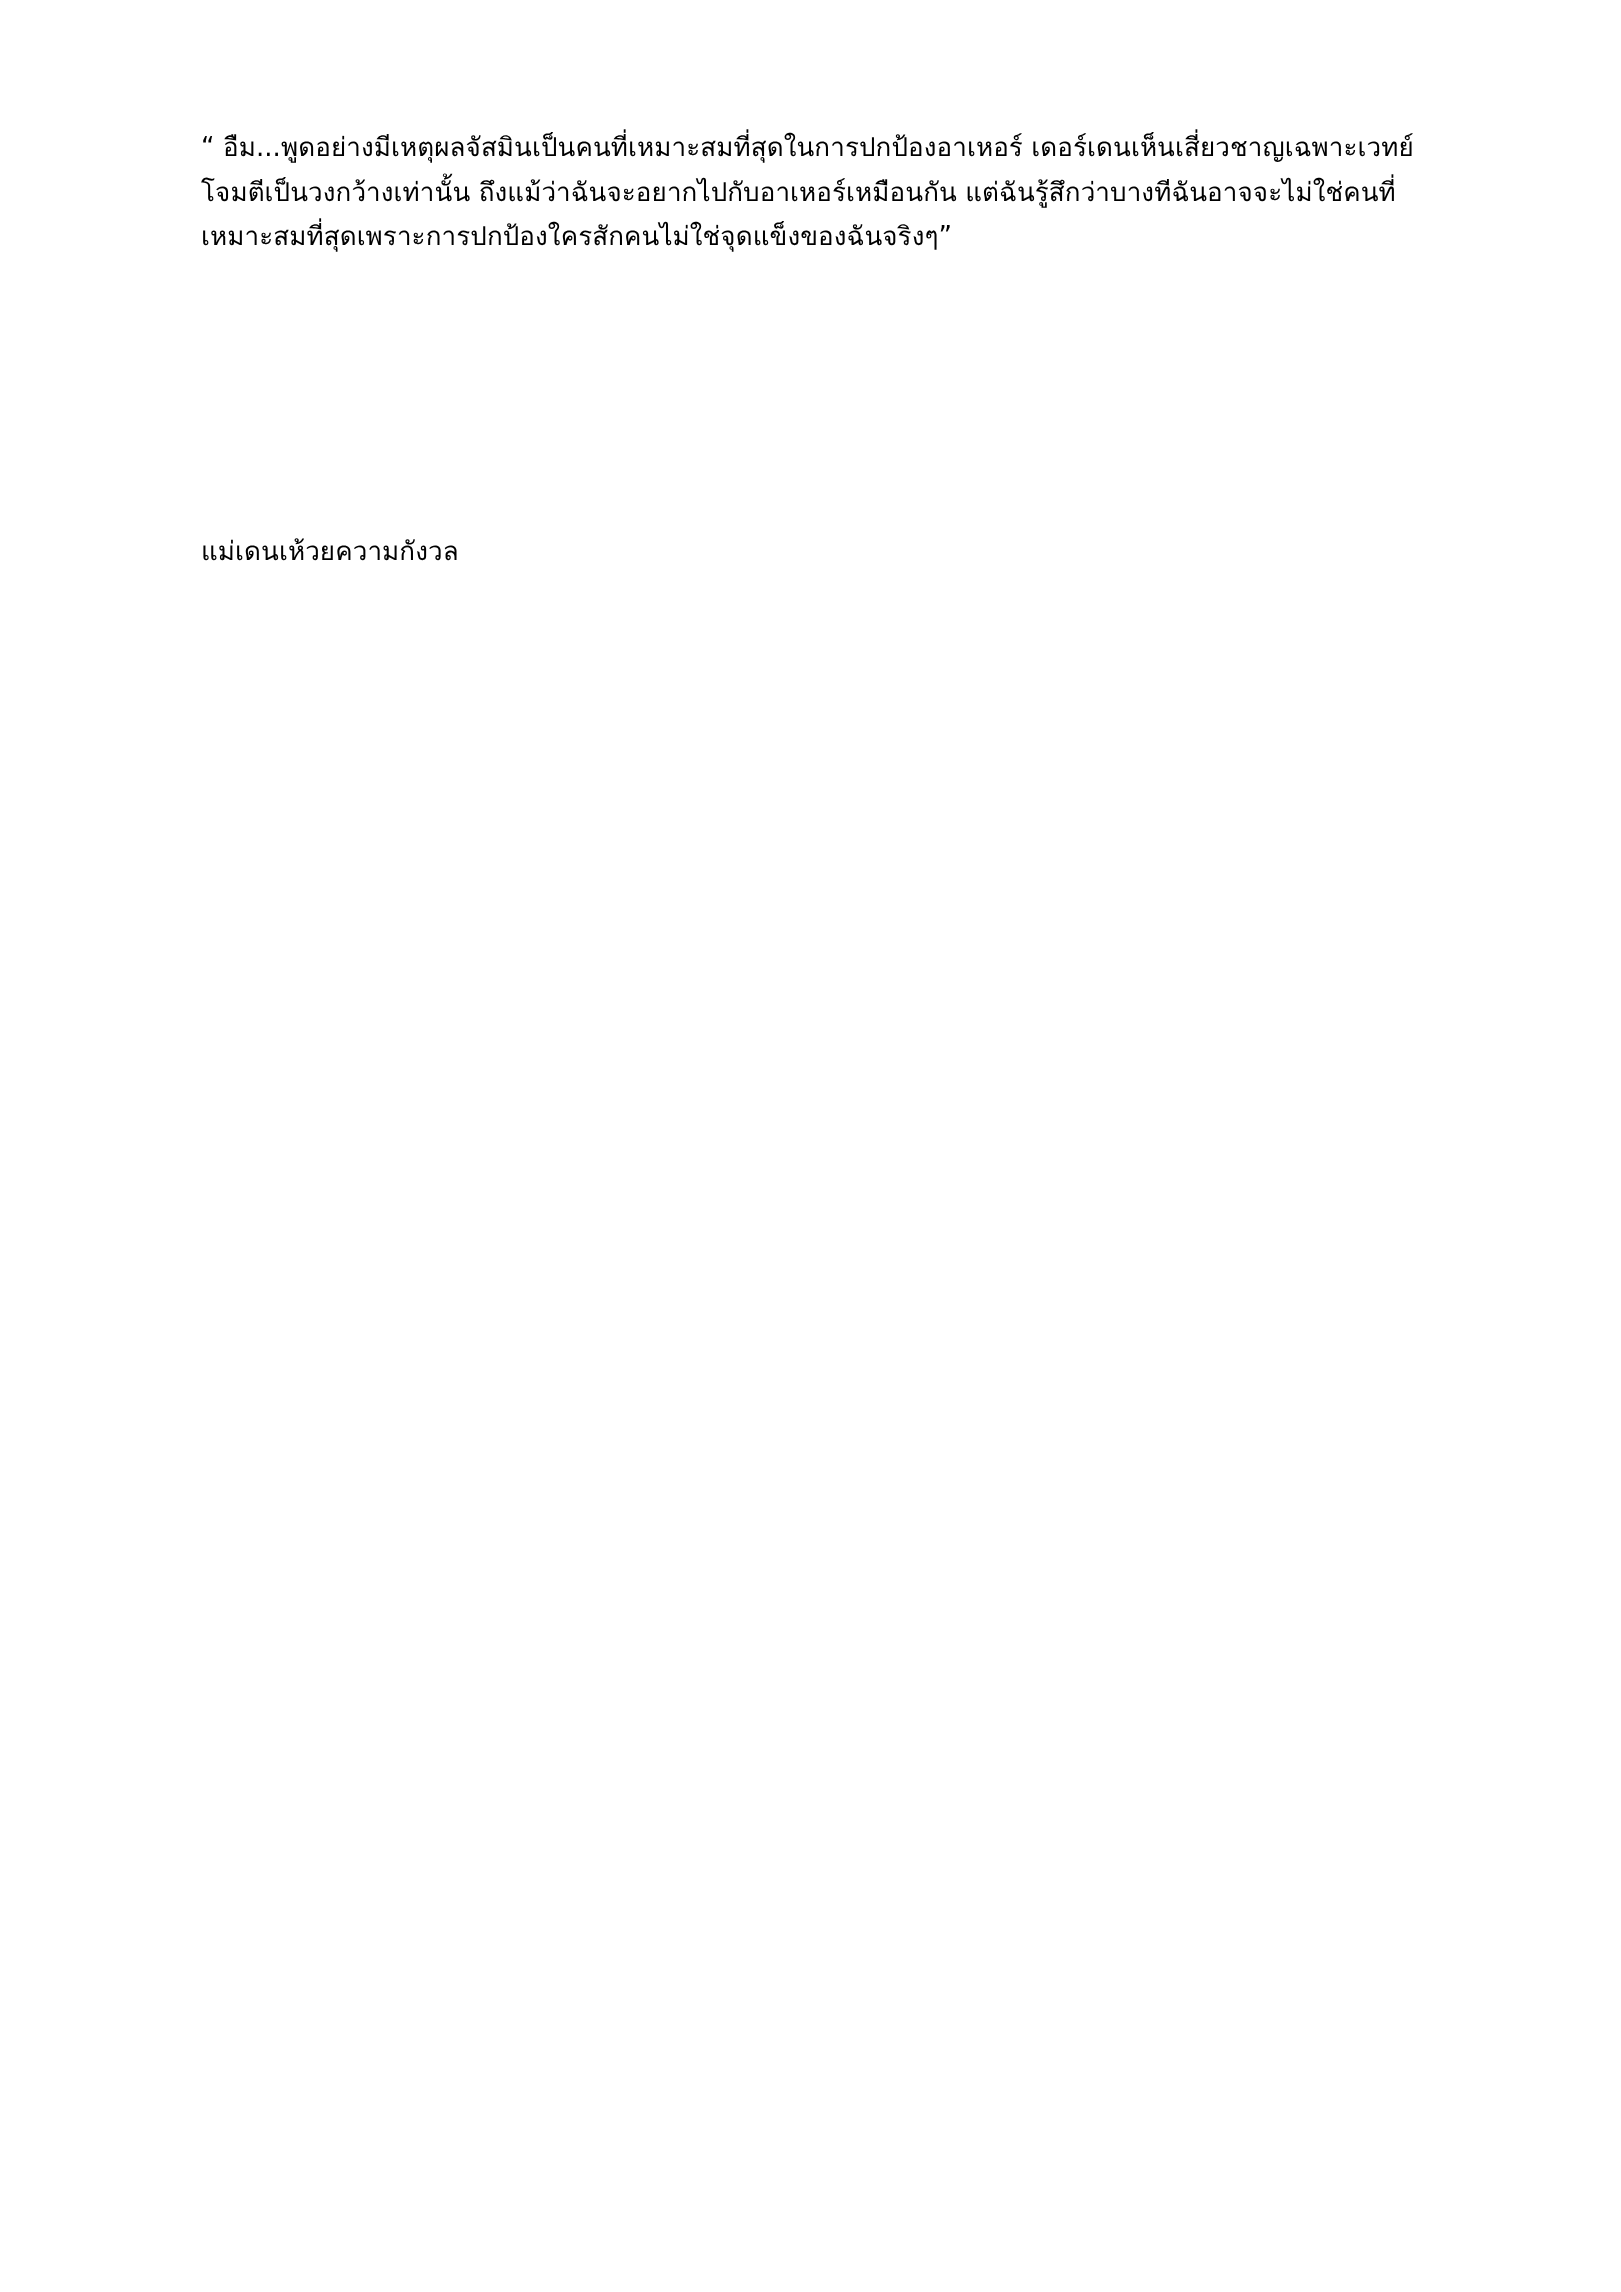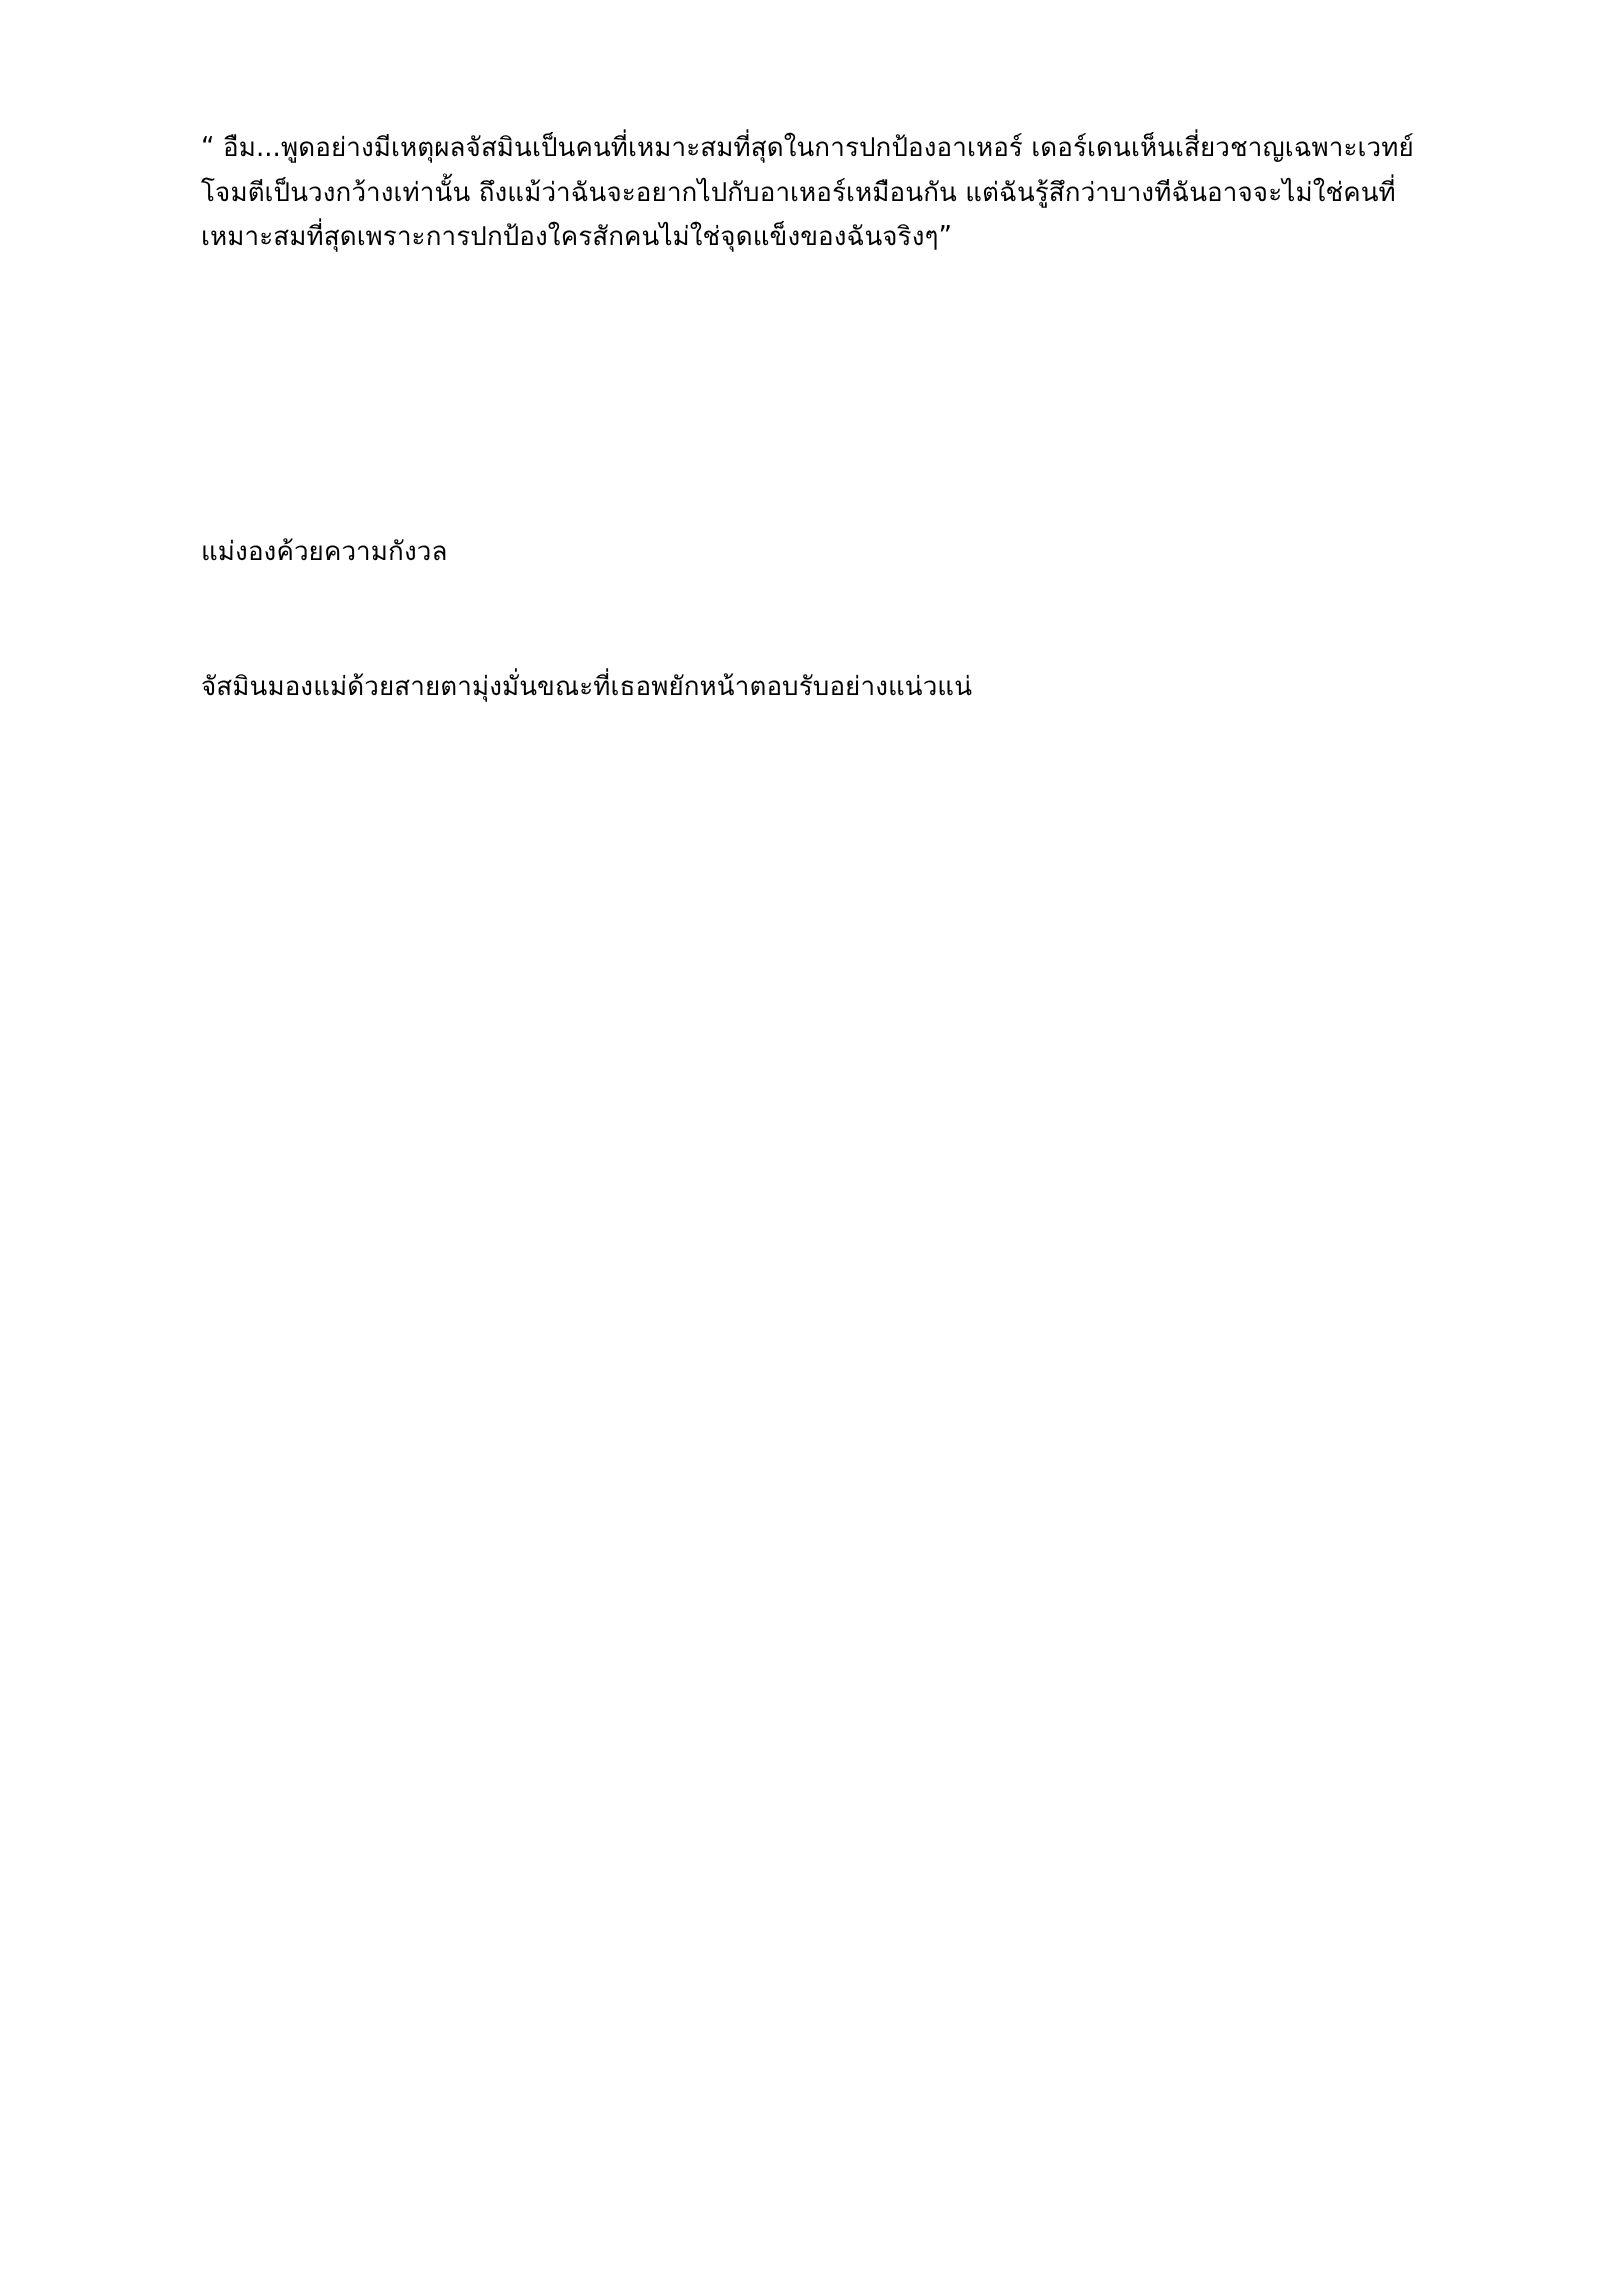--- a/index.html
+++ b/index.html
@@ -43,25 +43,24 @@
     <p class="para">“ อืม...พูดอย่างมีเหตุผลจัสมินเป็นคนที่เหมาะสมที่สุดในการปกป้องอาเหอร์ เดอร์เดนเห็นเสี่ยวชาญเฉพาะเวทย์โจมตีเป็นวงกว้างเท่านั้น ถึงแม้ว่าฉันจะอยากไปกับอาเหอร์เหมือนกัน แต่ฉันรู้สึกว่าบางทีฉันอาจจะไม่ใช่คนที่เหมาะสมที่สุดเพราะการปกป้องใครสักคนไม่ใช่จุดแข็งของฉันจริงๆ”</p>
 
     <div class="spacer-lg"></div>
 
 
     <div class="spacer-lg"></div>
 
 
     <div class="spacer-lg"></div>
 
-    <p class="para">แม่งองค้วยความกังวล</p>
+    <p class="para">แม่เดนเห้วยความกังวล</p>
 
     <div class="spacer-lg"></div>
 
-    <p class="para">จัสมินมองแม่ด้วยสายตามุ่งมั่นขณะที่เธอพยักหน้าตอบรับอย่างแน่วแน่</p>
 
     <div class="spacer-lg"></div>
 
 
     <div class="spacer-md"></div>
 
 
   </div>
 </div>
 

